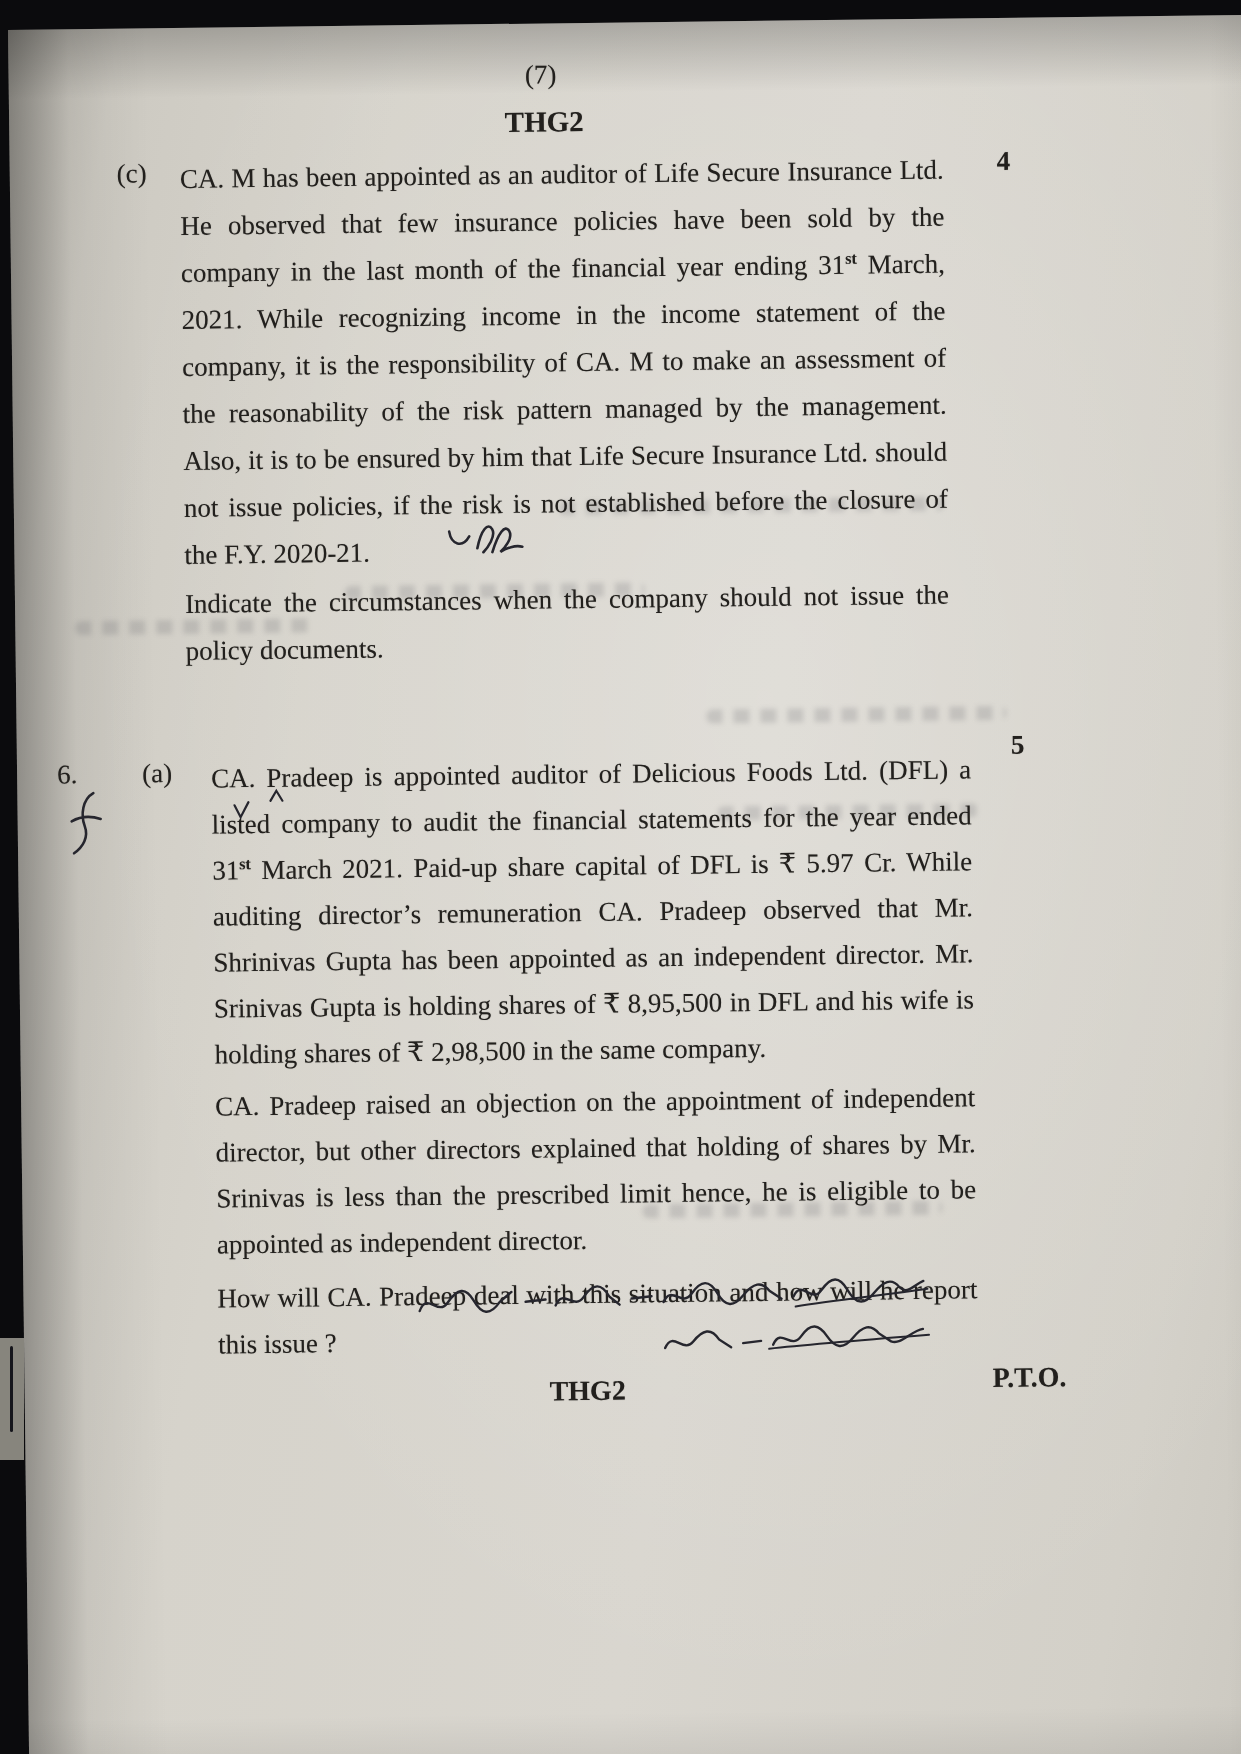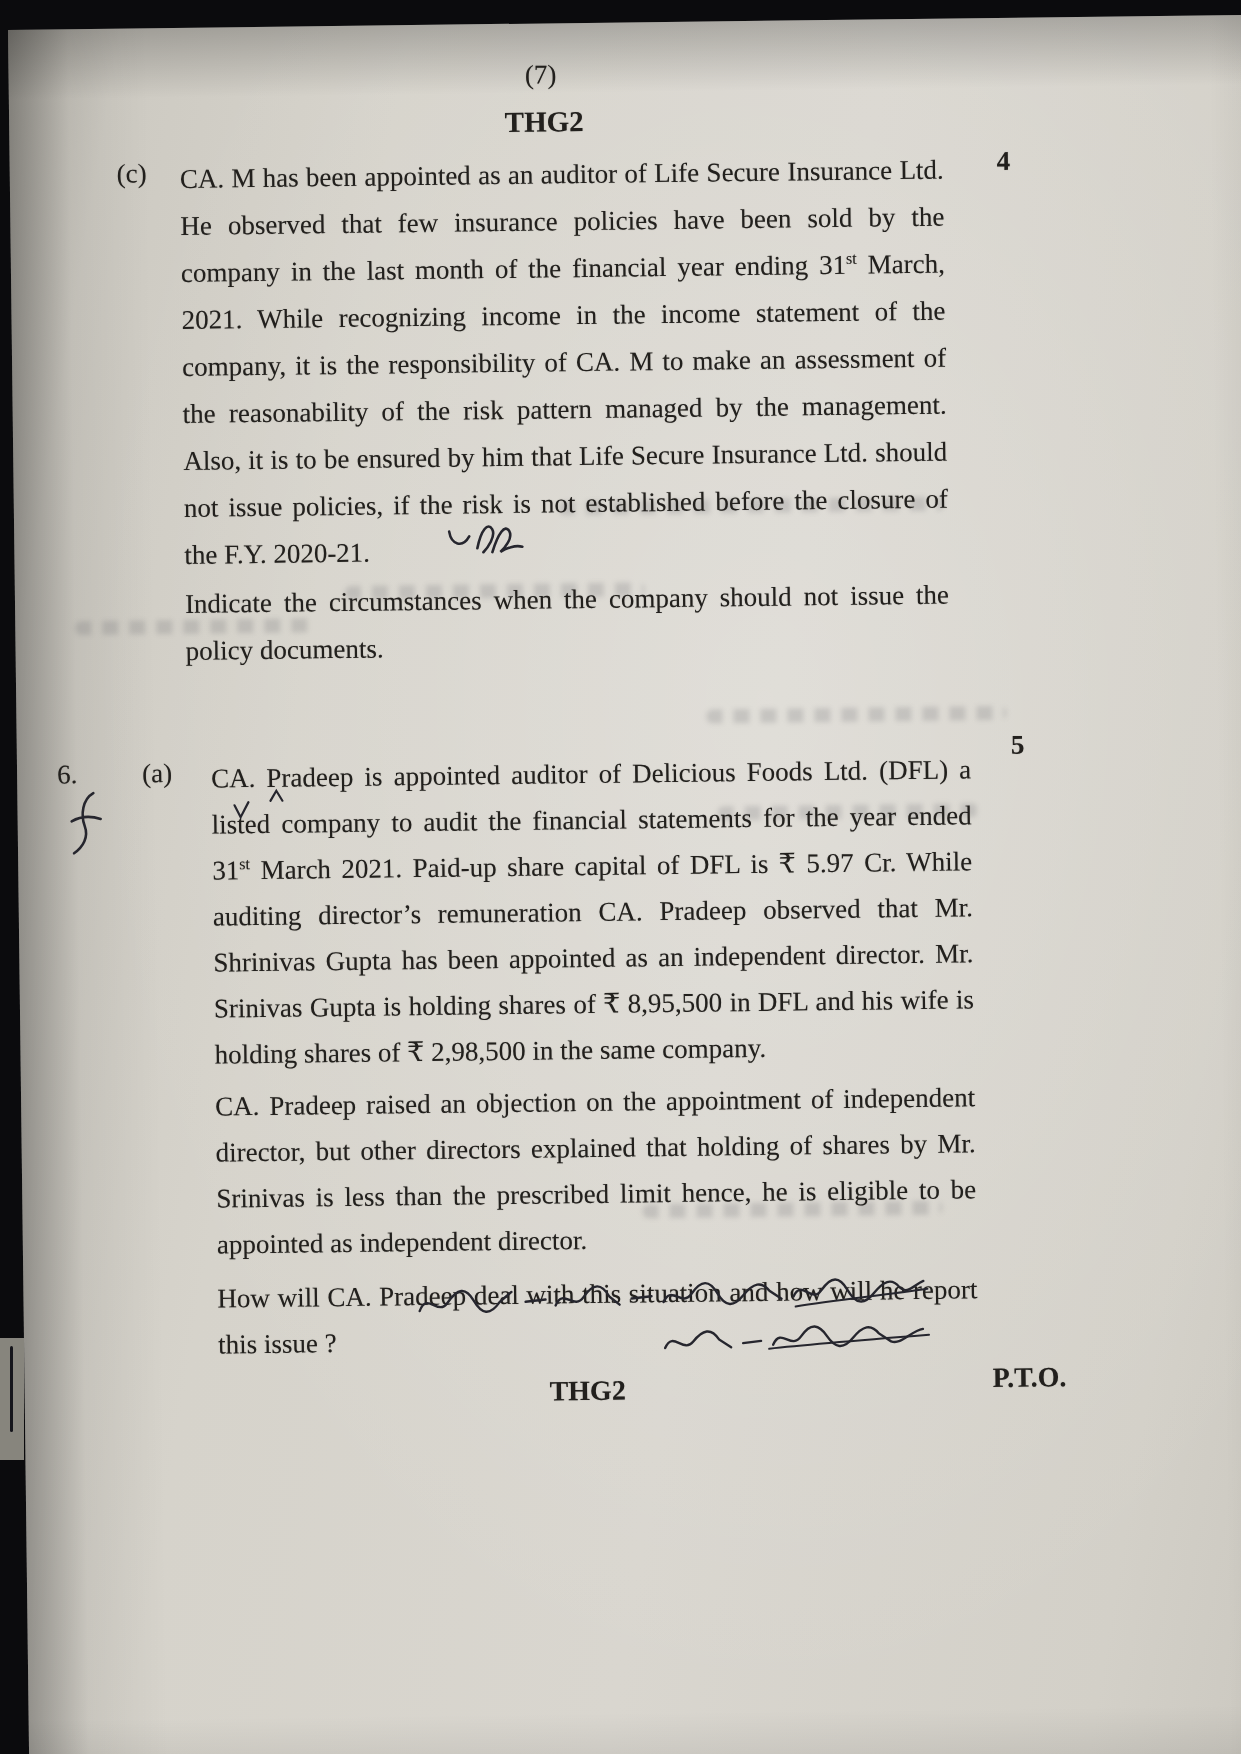--- a/index.html
+++ b/index.html
@@ -16,21 +16,21 @@
        linear-gradient(90deg,rgba(0,0,0,0.30),rgba(0,0,0,0.06) 60px,rgba(0,0,0,0) 140px),
        linear-gradient(180deg,rgba(0,0,0,0.22),rgba(0,0,0,0) 70px),
        linear-gradient(270deg,rgba(0,0,0,0.10),rgba(0,0,0,0) 90px),
        linear-gradient(0deg,rgba(0,0,0,0.14),rgba(0,0,0,0) 100px),
        radial-gradient(ellipse at 58% 38%,rgba(255,255,255,0.20),rgba(255,255,255,0) 65%);}
 
   .txt{color:#22201d;font-size:27px;text-shadow:0 0 1px rgba(40,38,35,0.35);}
   .abs{position:absolute;text-align:center;}
   .bold{font-weight:700;}
   .center{text-align:center;}
-  sup{font-size:0.6em;line-height:0;}
+  sup{font-size:0.6em;line-height:0;font-weight:bold;}
 
   .q-block{position:absolute;}
   .q-label{position:absolute;top:2px;}
   .q-body p{margin:0;text-align:justify;}
   #qc .q-body{margin-left:63px;width:764px;line-height:47px;}
   #qc .p2{margin-top:2px;}
   #q6 .q-body{margin-left:154px;width:760px;line-height:46px;}
   #q6 .p2{margin-top:6px;}
   #q6 .p3{margin-top:8px;}
   .q-marks{position:absolute;font-weight:700;}

